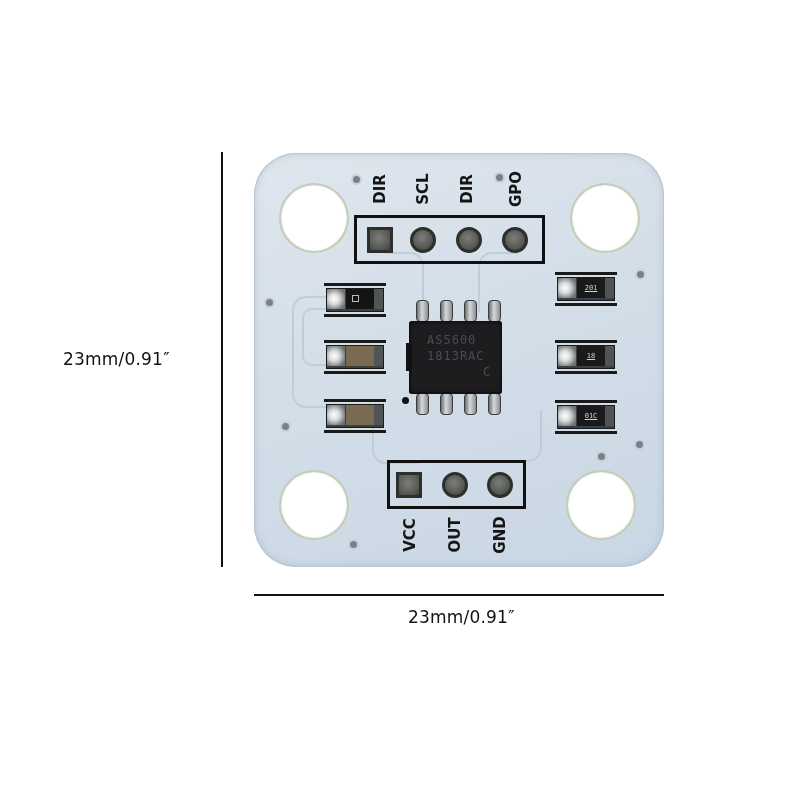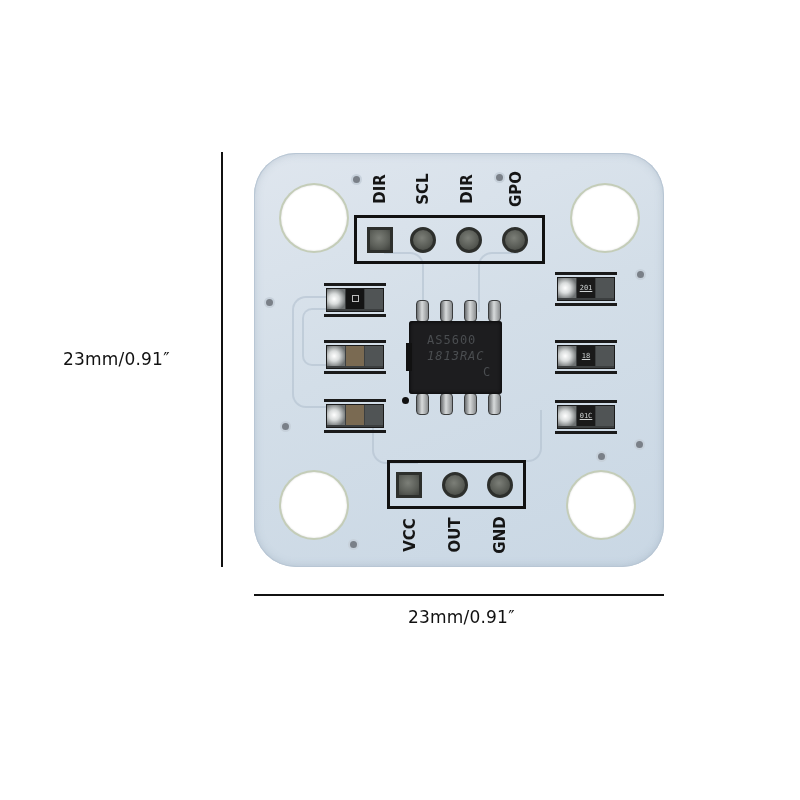--- a/index.html
+++ b/index.html
@@ -26,21 +26,21 @@
     .pad-round { border-radius: 50%; background: radial-gradient(circle at 45% 40%, #7c7f78 0%, #5a5d57 55%, #3d3f3b 100%); border: 3px solid #2d2f2c; }
     .pad-square { background: radial-gradient(circle at 45% 40%, #7c7f78 0%, #5a5d57 60%, #3d3f3b 100%); border: 3px solid #2d2f2c; }
 
     .smd { position: absolute; width: 62px; height: 34px; box-sizing: border-box; }
     .smd-bar { position: absolute; left: 0; right: 0; height: 3px; background: #1a1a1a; }
     .smd-body { position: absolute; left: 2px; right: 2px; top: 5px; bottom: 5px; background: #3c3f40;
       border: 1px solid #1a1a1a; }
     .smd-pad-l { position: absolute; left: 3px; top: 6px; width: 18px; height: 20px;
       background: radial-gradient(circle at 40% 50%, #ffffff 0%, #d9dcdc 35%, #6d7172 80%); }
     .smd-pad-r { position: absolute; right: 3px; top: 6px; width: 18px; height: 20px; background: #505455; }
-    .smd-part { position: absolute; left: 22px; top: 6px; width: 18px; height: 20px; text-decoration: underline; }
+    .smd-part { position: absolute; left: 22px; top: 6px; width: 28px; height: 20px; text-decoration: underline; }
     .smd-part.cap { background: #7a6a52; }
     .smd-part.res { background: #1a1a1a; color: #cfd3d3; font-size: 7px; line-height: 20px; text-align: center; font-family: "DejaVu Sans Mono", monospace; }
     .smd-part.diode { background: #141414; }
     .smd-part.diode::after { content: ""; position: absolute; left: 6px; top: 6px; width: 5px; height: 5px; border: 1px solid #bbb; }
 
     .chip { position: absolute; left: 409px; top: 321px; width: 93px; height: 73px; background: #1d1d1f;
       border-radius: 3px; box-shadow: inset 0 0 4px #000; }
     .chip-notch { position: absolute; left: -3px; top: 22px; width: 6px; height: 28px; background: #111; }
     .chip-text { position: absolute; font-family: "DejaVu Sans Mono", monospace; color: #4a4d50; font-size: 12px; letter-spacing: 1px; white-space: nowrap; }
     .pin { position: absolute; width: 13px; height: 22px; border-radius: 4px;
@@ -149,21 +149,21 @@
 <div class="pin" style="left:464px;top:300px;"></div>
 <div class="pin" style="left:488px;top:300px;"></div>
 <div class="pin" style="left:416px;top:393px;"></div>
 <div class="pin" style="left:440px;top:393px;"></div>
 <div class="pin" style="left:464px;top:393px;"></div>
 <div class="pin" style="left:488px;top:393px;"></div>
 
 <div class="chip">
   <div class="chip-notch"></div>
   <div class="chip-text" style="left:18px;top:12px;">AS5600</div>
-  <div class="chip-text" style="left:18px;top:28px;font-style:italic;">1813RAC</div>
+  <div class="chip-text" style="left:18px;top:28px;">1813RAC</div>
   <div class="chip-text" style="left:74px;top:44px;">C</div>
 </div>
 
 <div class="header-box" style="left:387px;top:460px;width:139px;height:49px;"></div>
 <div class="pad pad-square" style="left:396px;top:472px;"></div>
 <div class="pad pad-round" style="left:442px;top:472px;"></div>
 <div class="pad pad-round" style="left:487px;top:472px;"></div>
 
 <div class="silk-label" style="left:388px;top:526px;">VCC</div>
 <div class="silk-label" style="left:433px;top:526px;">OUT</div>

